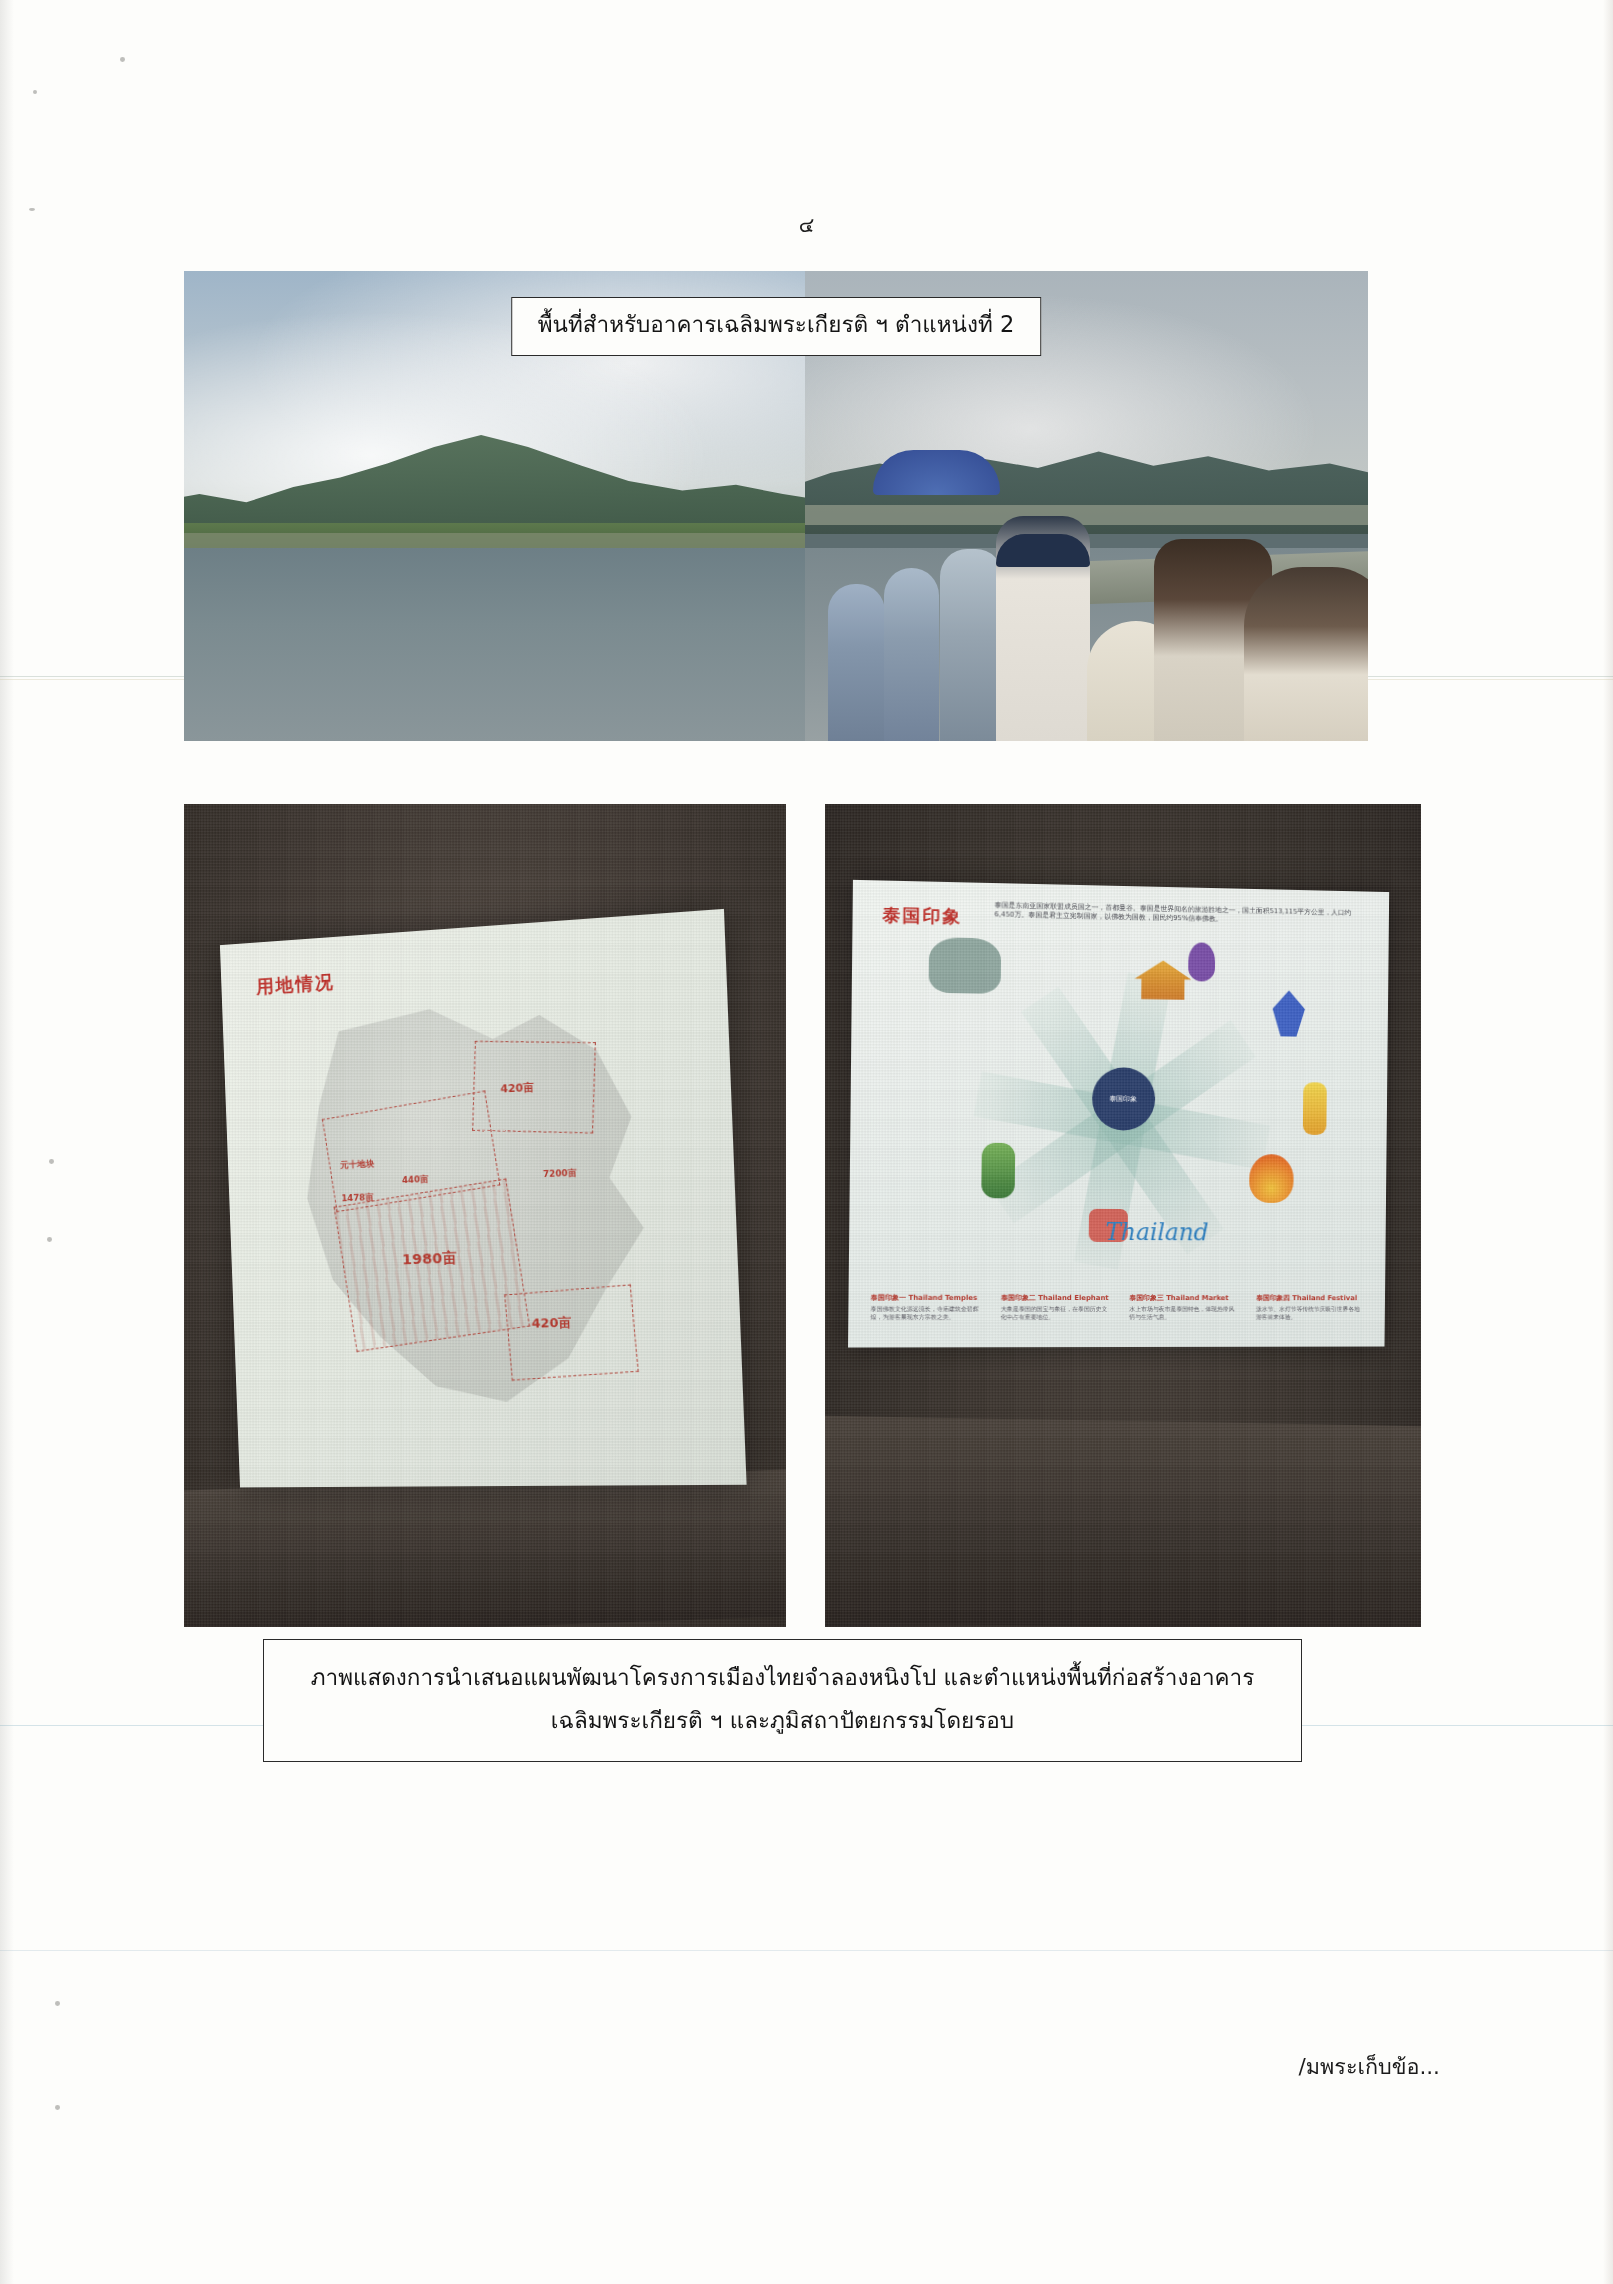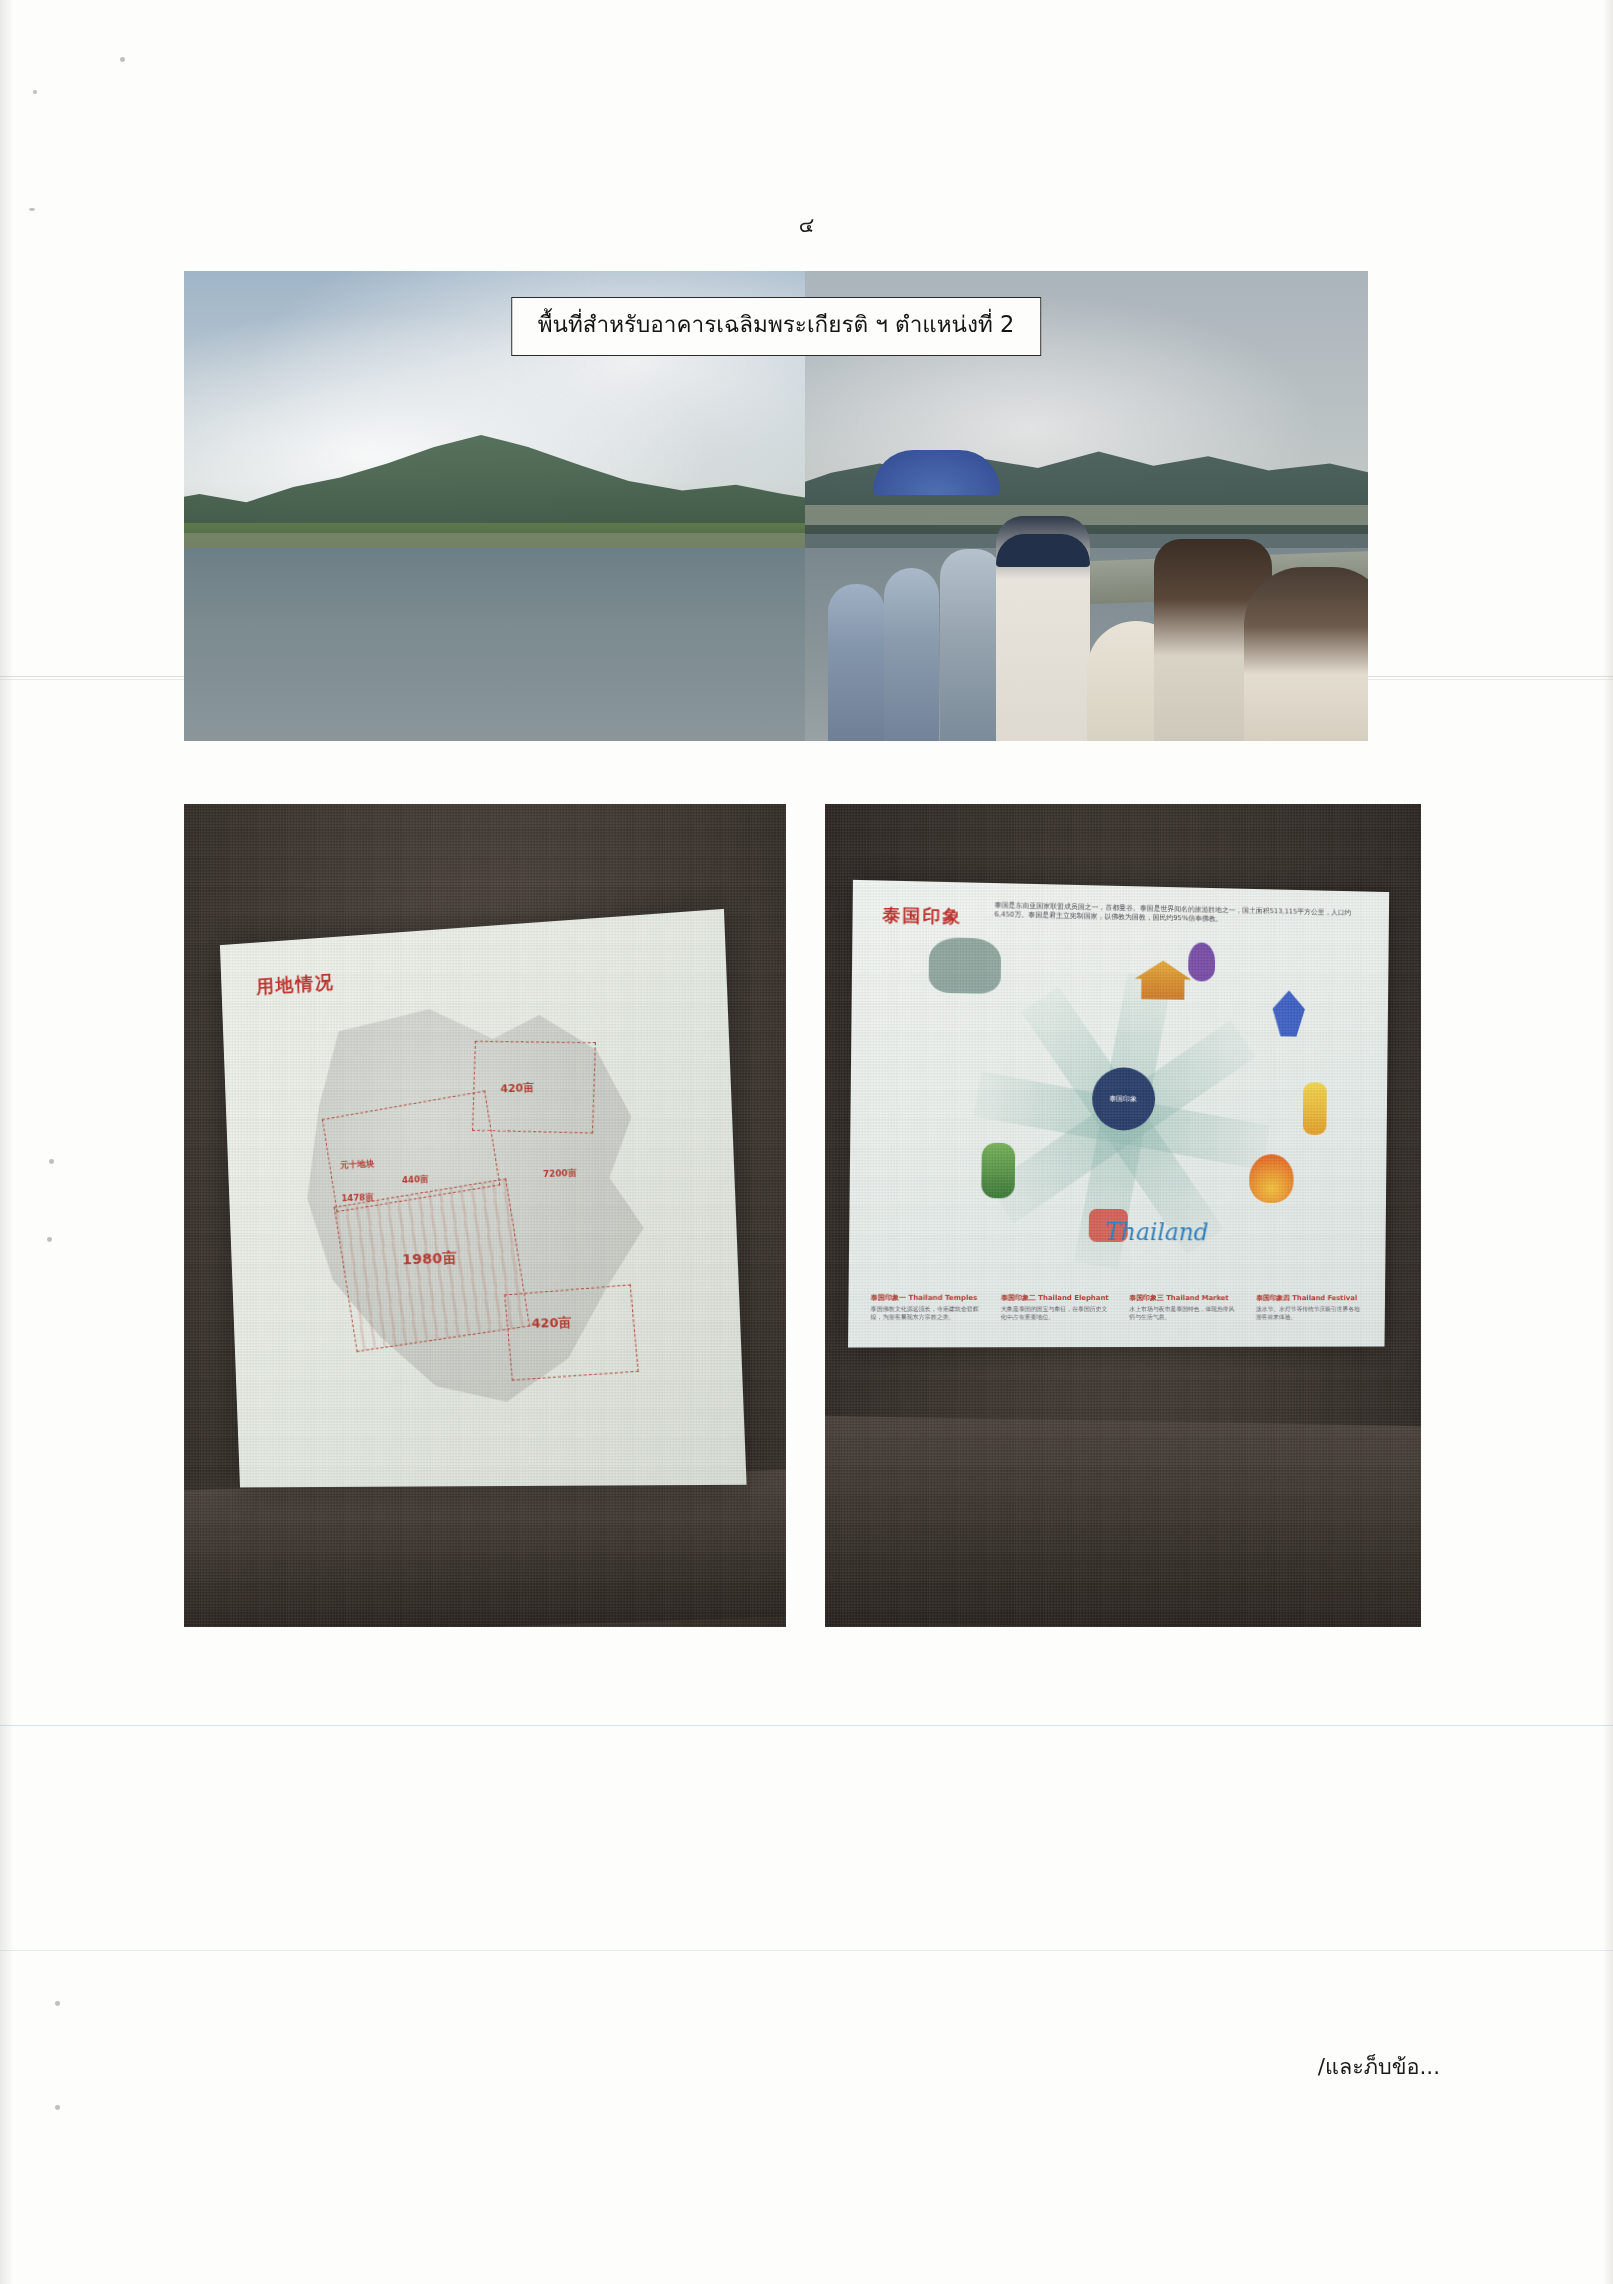--- a/index.html
+++ b/index.html
@@ -499,17 +499,21 @@
           <div class="foot-col">
             <b>泰国印象四 Thailand Festival</b>
             <span>泼水节、水灯节等传统节庆吸引世界各地游客前来体验。</span>
           </div>
         </div>
       </div>
       <div class="grain"></div>
     </div>
   </div>
 
-
-  <div class="footer-note">/และภ็บข้อ...</div>
+  <div class="caption-box">
+    <div>ภาพแสดงการนำเสนอแผนพัฒนาโครงการเมืองไทยจำลองหนิงโป และตำแหน่งพื้นที่ก่อสร้างอาคาร</div>
+    <div>เฉลิมพระเกียรติ ฯ และภูมิสถาปัตยกรรมโดยรอบ</div>
+  </div>
+
+  <div class="footer-note">/มพระเก็บข้อ...</div>
 
 </div>
 
 
 </body></html>

